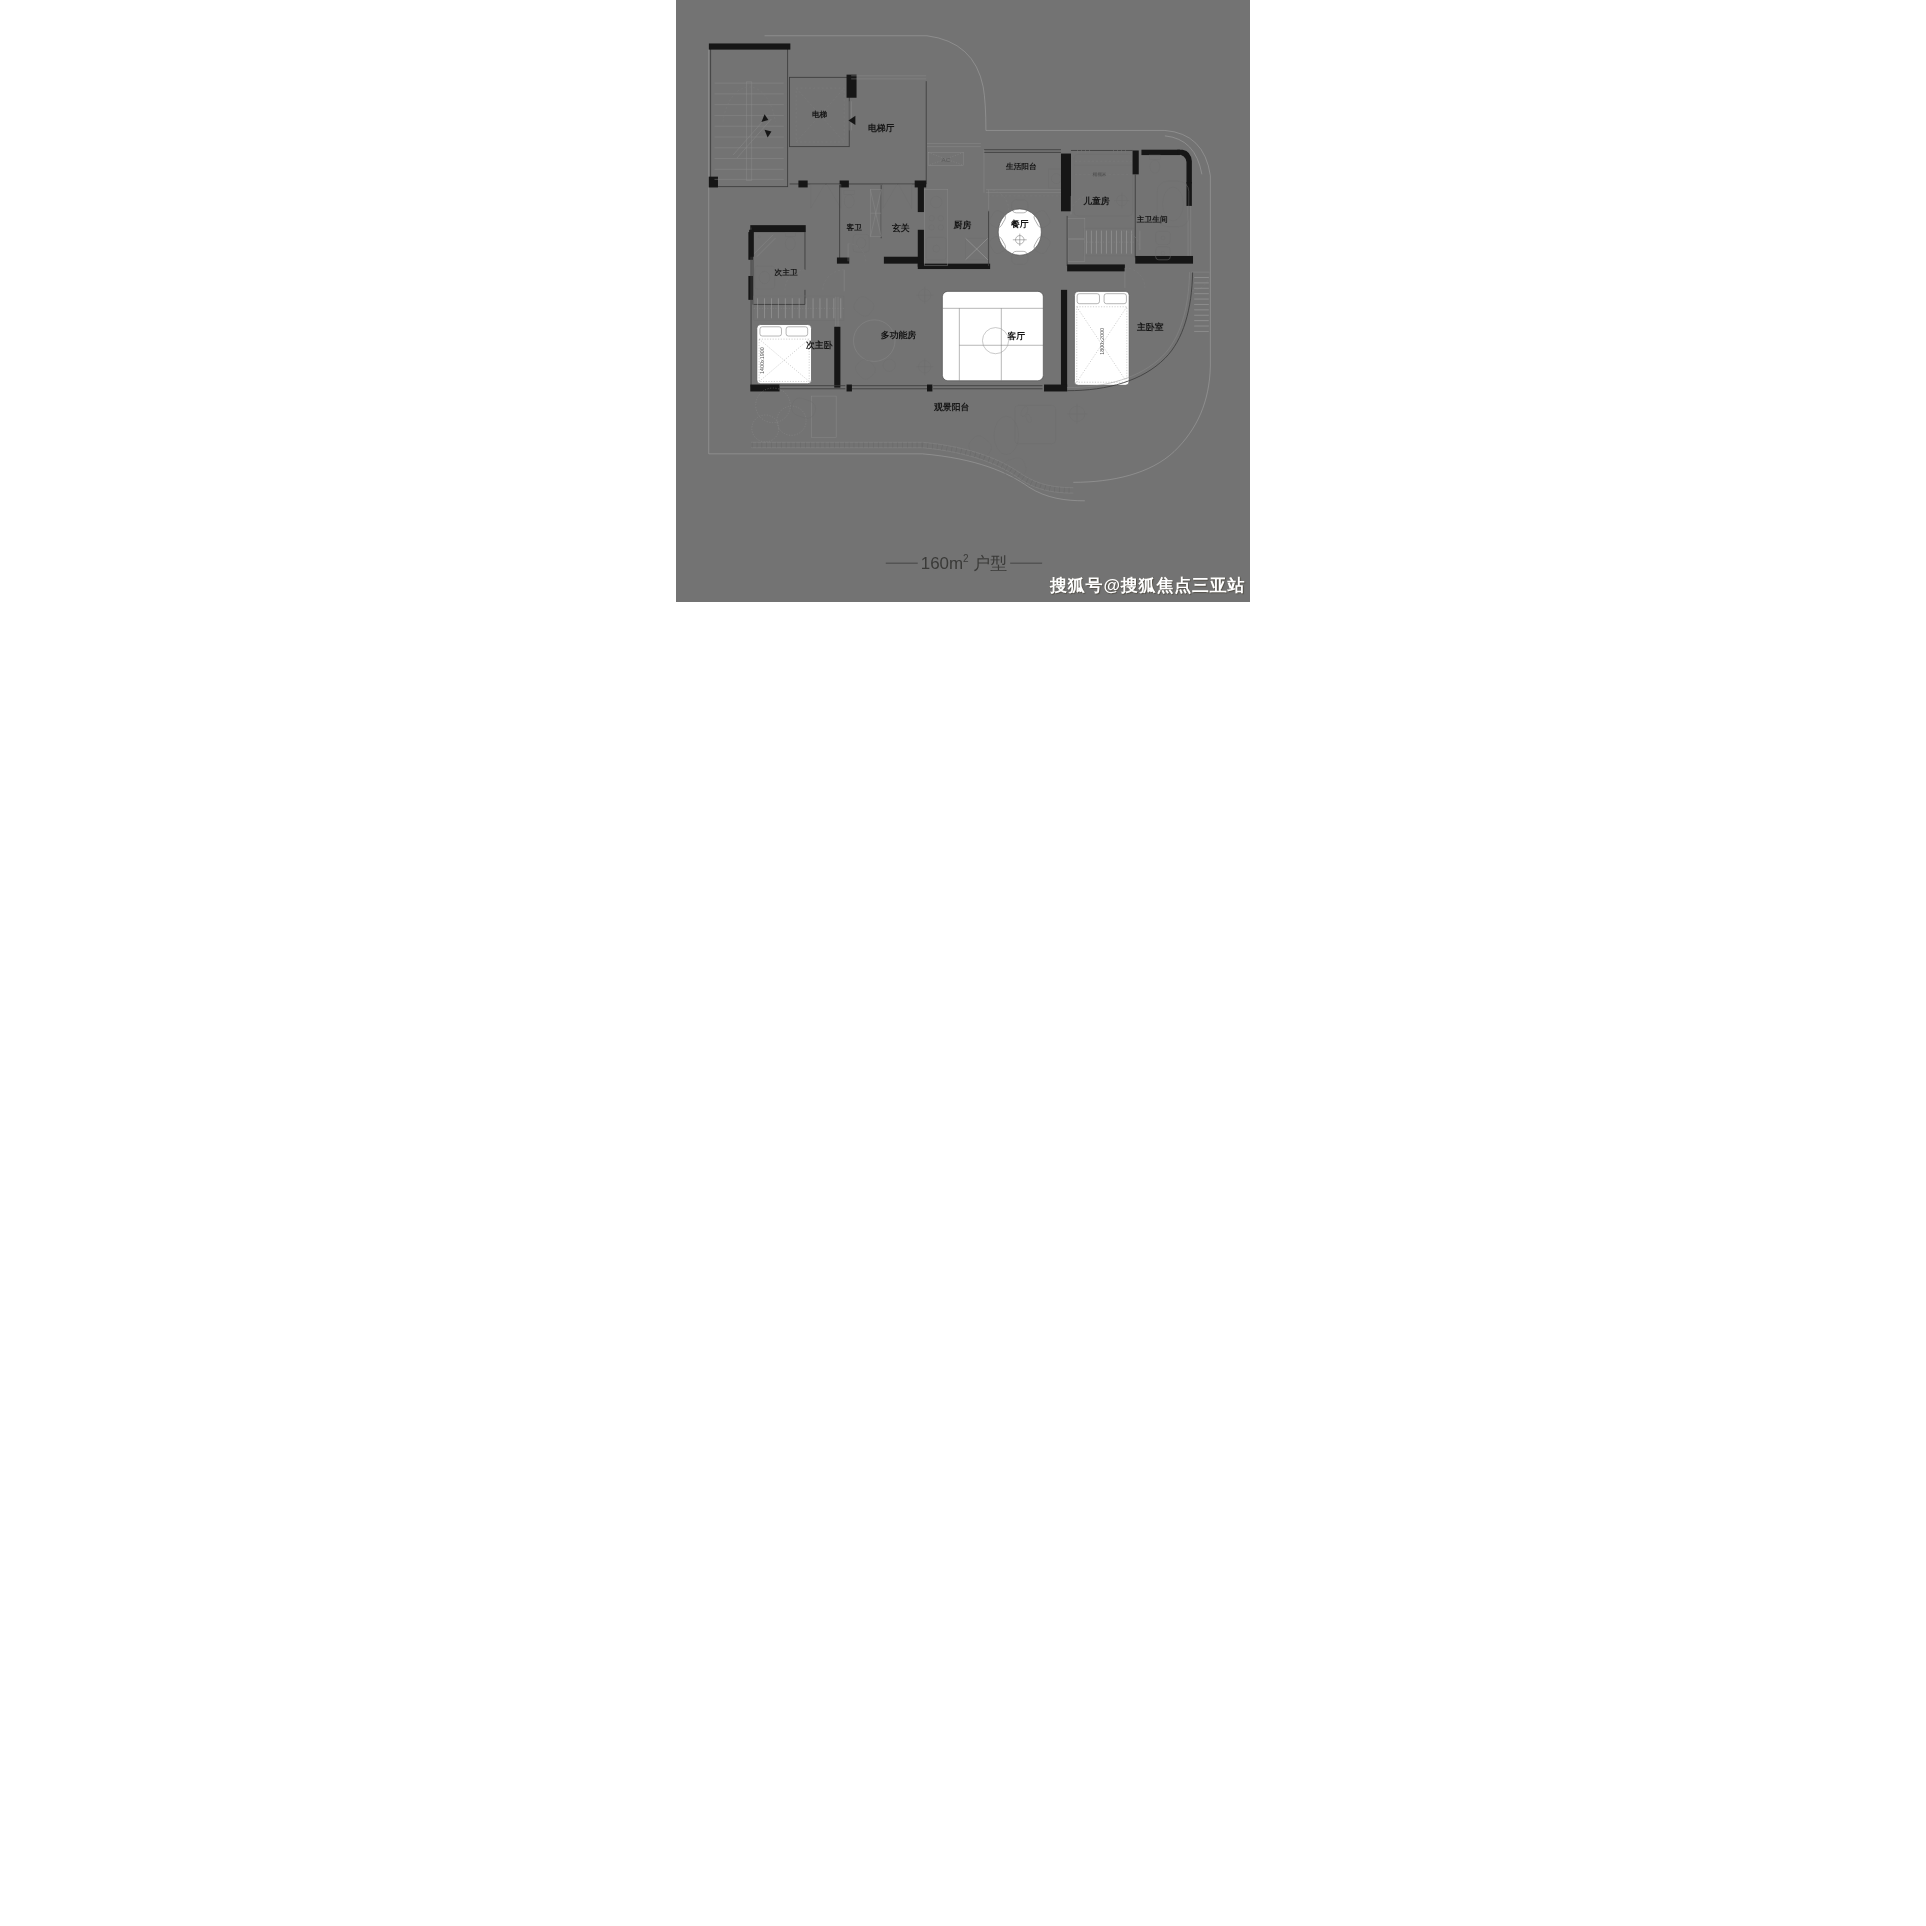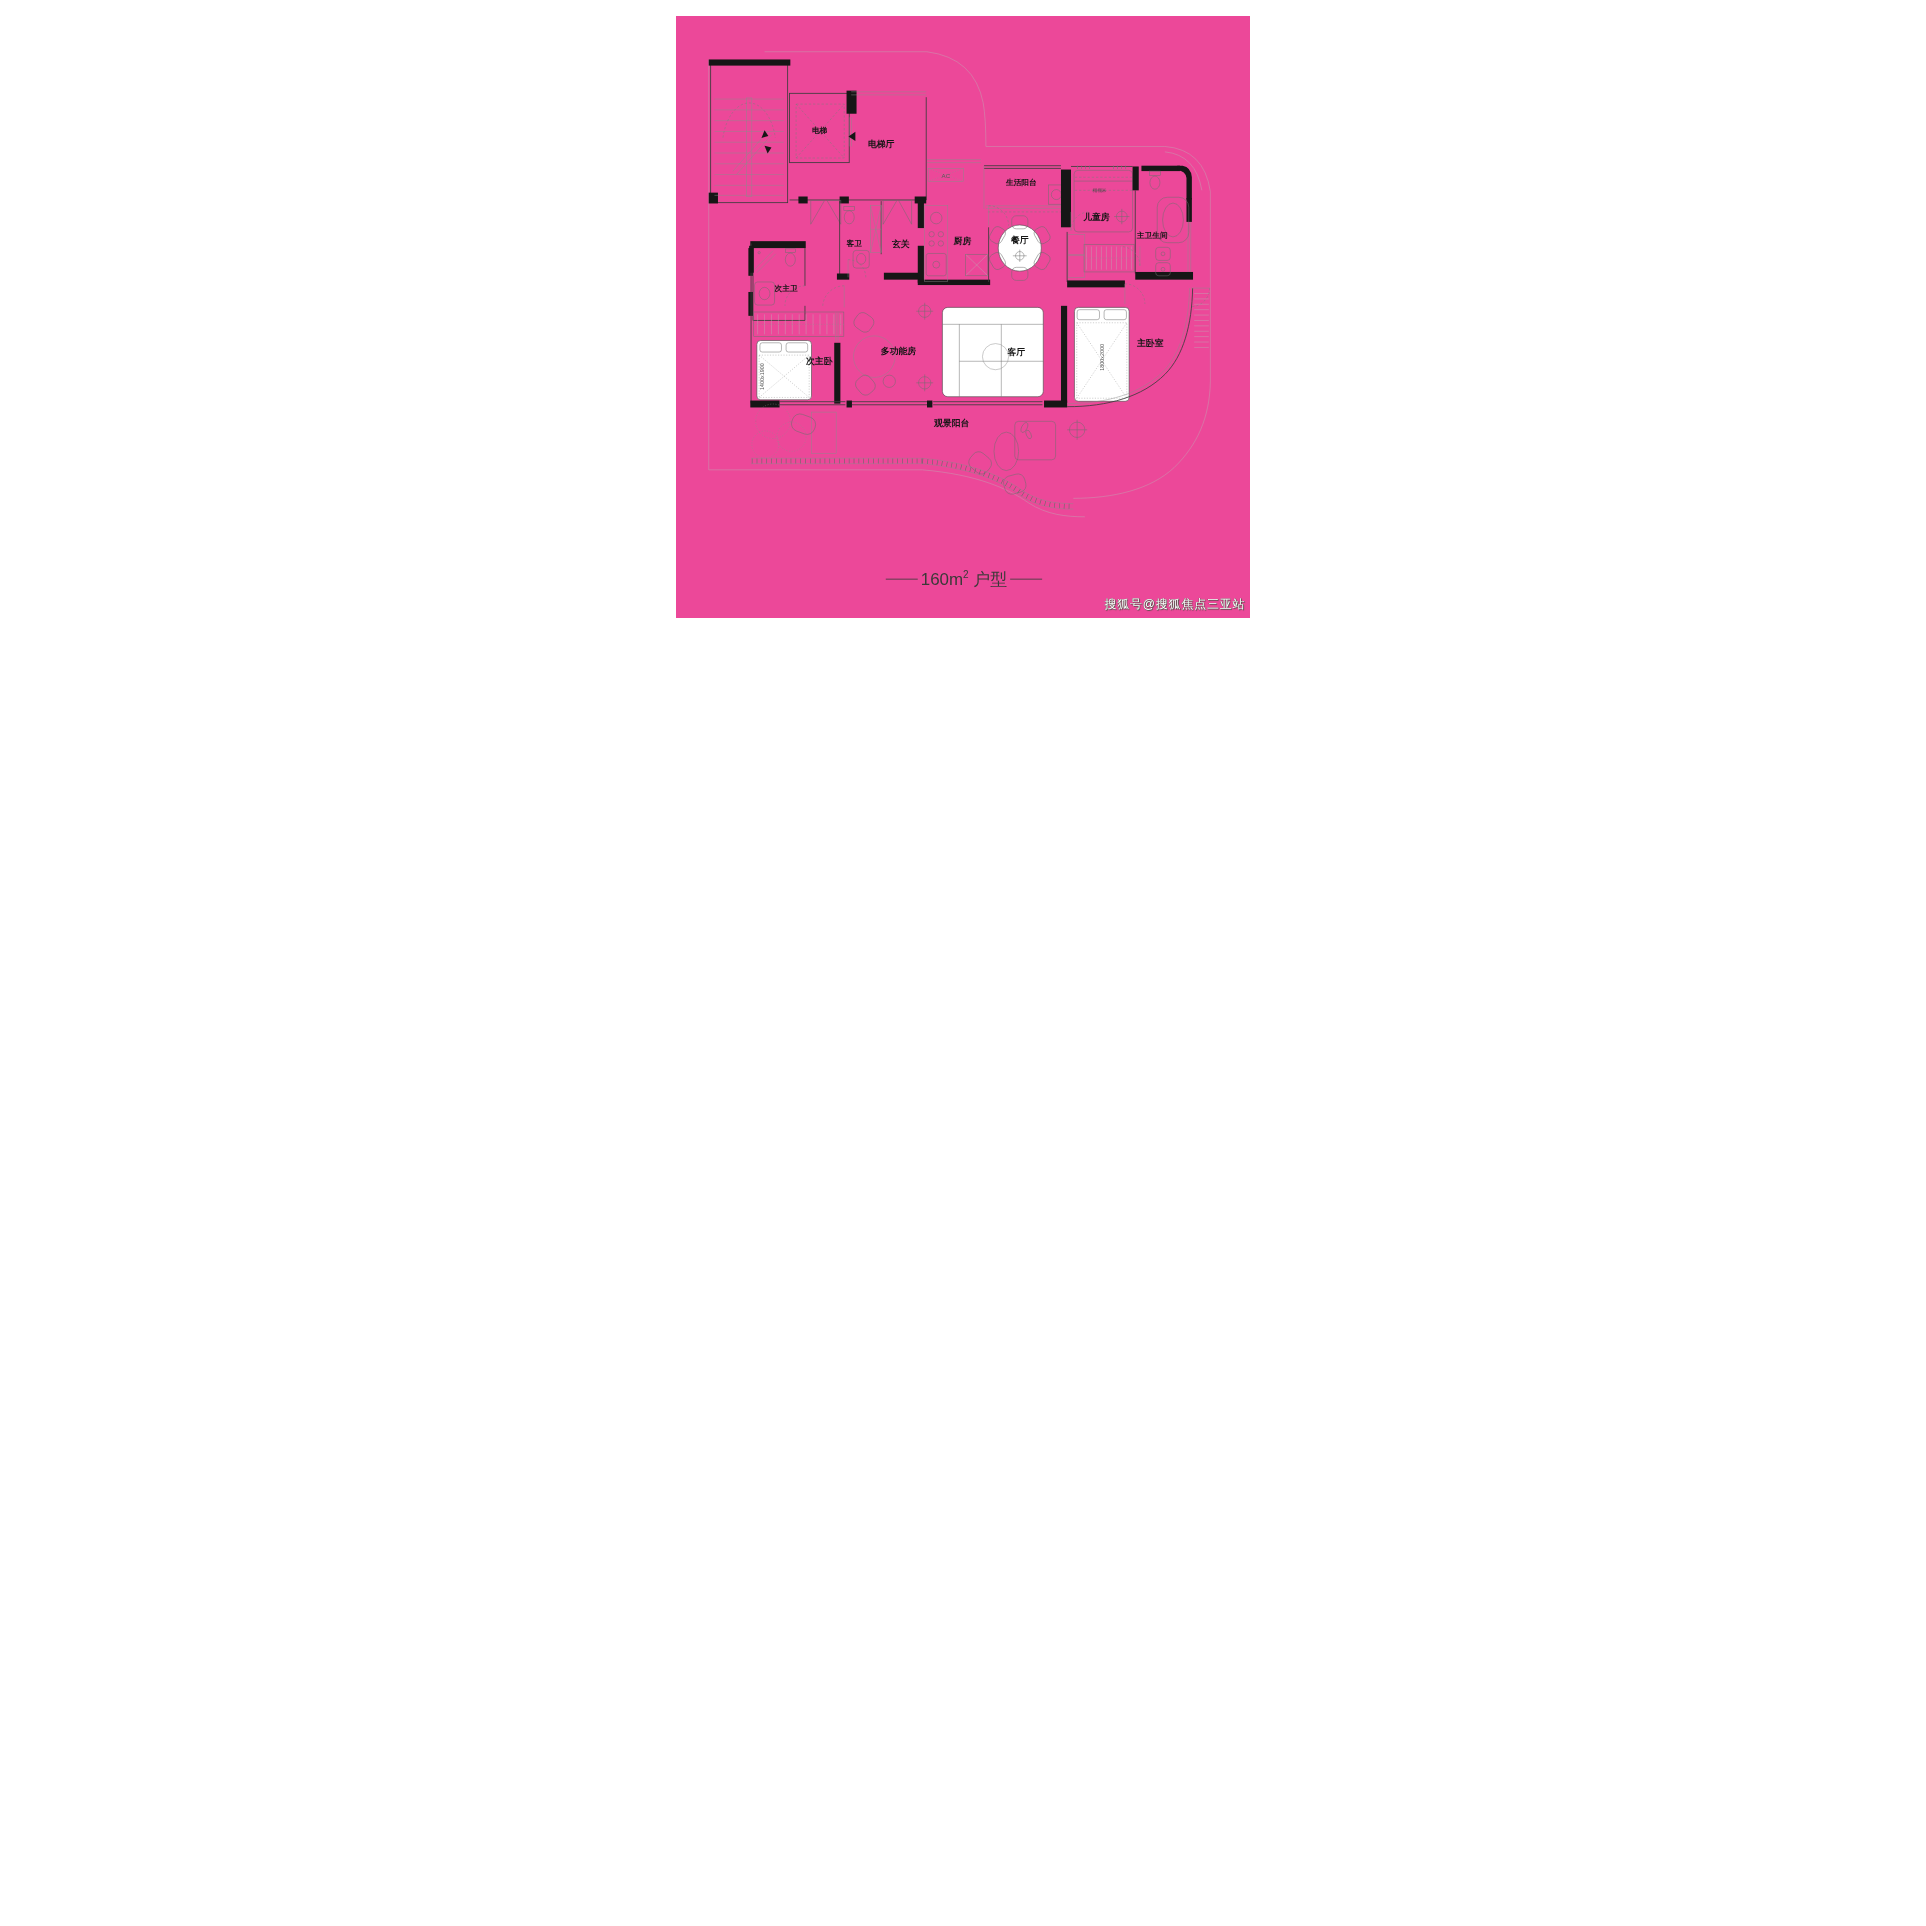--- a/index.html
+++ b/index.html
@@ -1,36 +1,36 @@
 <!DOCTYPE html>
 <html style="font-size:6.2px"><head>
 <meta charset="utf-8">
 <style>
   html,body{margin:0;padding:0;background:#ffffff;}
-  .page{position:relative;width:574px;height:602px;background:#ec4899;margin:16px auto;
+  .page{position:relative;width:574px;height:602px;background:#737373;margin:0 auto;
         font-family:"Liberation Sans",sans-serif;overflow:hidden;}
   svg{display:block;}
   
   .wallb{fill:#161616;stroke:none;}
   .lnm{fill:none;stroke:#3c3c3c;stroke-width:2.2;}
   .lnl{fill:none;stroke:#8b8b8b;stroke-width:1.2;}
   .lnxl{fill:none;stroke:#b7b7b7;stroke-width:1;}
   .dash{fill:none;stroke:#7c7c7c;stroke-width:1.3;stroke-dasharray:6 5;}
   .dash2{fill:none;stroke:#8f8f8f;stroke-width:1.1;stroke-dasharray:3 4;}
   .furn{fill:#ffffff;stroke:#4a4a4a;stroke-width:1.6;}
   .furnl{fill:none;stroke:#6f6f6f;stroke-width:1.3;}
   .tick{fill:none;stroke:#6a6a6a;stroke-width:13;stroke-dasharray:1.6 11;}
   .tick-s{fill:none;stroke:#777;stroke-width:9;stroke-dasharray:1.5 9;}
   .lbl{font:600 23px "Liberation Sans",sans-serif;fill:#161616;text-anchor:middle;}
   .lbls{font:600 20px "Liberation Sans",sans-serif;fill:#161616;text-anchor:middle;}
   .lblxs{font:400 12px "Liberation Sans",sans-serif;fill:#4a4a4a;text-anchor:middle;}
   .dim{font:400 14px "Liberation Sans",sans-serif;fill:#555;text-anchor:middle;}
   .aclbl{font:400 16px "Liberation Sans",sans-serif;fill:#5a5a5a;text-anchor:middle;}
   .title-txt{font:400 44px "Liberation Sans",sans-serif;fill:#3a3a38;text-anchor:middle;}
-  .watermark{position:absolute;right:4.6px;bottom:5.4px;font-size:12px;font-weight:400;
+  .watermark{position:absolute;right:4.6px;bottom:5.4px;font-size:17px;font-weight:700;
      color:#ffffff;letter-spacing:0.8px;
      text-shadow:0.8px 1.2px 0.8px #55524b,-0.4px -0.4px 0.4px #6b6862,0.4px 0.4px 0 #55524b;
      white-space:nowrap;}
 </style>
 </head>
 <body>
 
 <div class="page">
 <svg width="574" height="602" viewBox="0 0 1491 1562">
 

